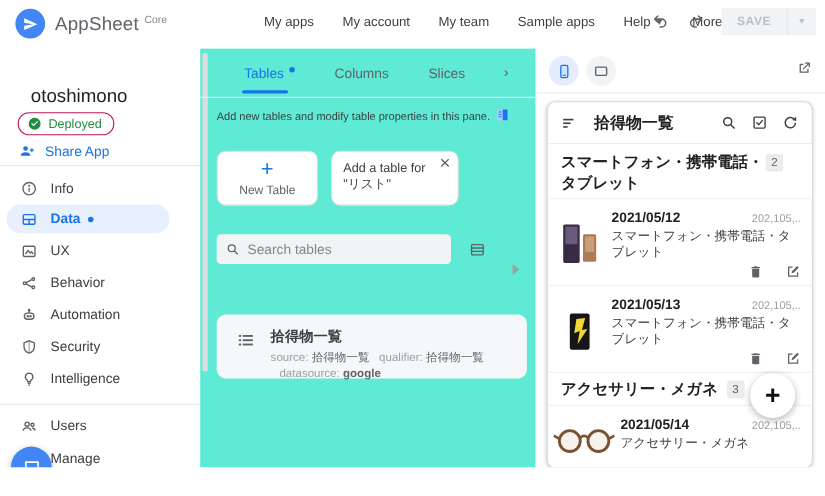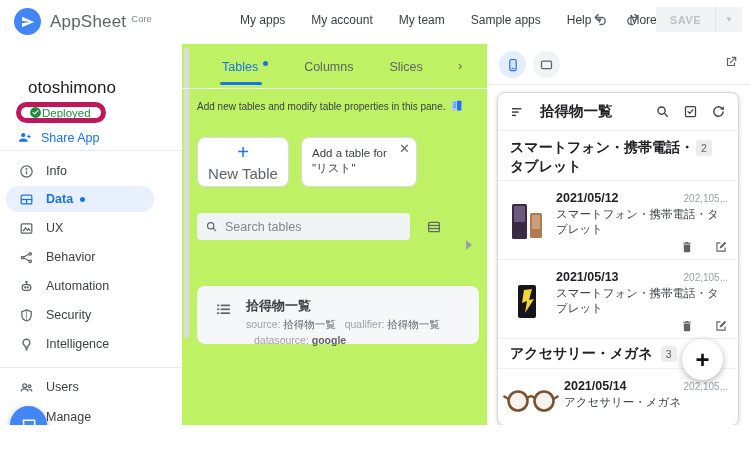--- a/index.html
+++ b/index.html
@@ -20,48 +20,48 @@
   .header-actions { position:absolute; right:8px; top:7px; display:flex; align-items:center; gap:10px; }
   .hist-btn { width:24px; height:24px; display:flex; align-items:center; justify-content:center; }
   .save-btn { display:flex; align-items:center; height:25px; background:#f1f3f4; border-radius:0; overflow:hidden; }
   .save-main { padding:0 14px; font-size:11px; font-weight:bold; letter-spacing:.5px; color:#bdc1c6; }
   .save-sep { width:1px; height:25px; background:#e3e5e8; }
   .save-caret { padding:0 9px; font-size:8px; color:#bdc1c6; }
 
   
   .sidebar { position:absolute; left:0; top:44px; width:182px; height:407px; background:#fff; }
   .app-name { position:absolute; left:28px; top:34px; font-size:17px; color:#202124; }
-  .deployed-badge { position:absolute; left:16px; top:58px; display:flex; align-items:center; height:21px; padding:0 10px 0 8px; border:5px solid #be185d; border-radius:11px; color:#1e8e3e; font-size:11.5px; }
+  .deployed-badge { position:absolute; left:16px; top:58px; display:flex; align-items:center; gap:6px; height:21px; padding:0 10px 0 8px; border:1px solid #be185d; border-radius:11px; color:#1e8e3e; font-size:11.5px; }
   .share-app { position:absolute; left:17px; top:86px; display:flex; align-items:center; gap:9px; color:#1a73e8; font-size:12.5px; }
   .sb-divider { position:absolute; left:0; width:182px; height:1px; background:#e8eaed; }
   .menu-item { position:absolute; left:0; width:160px; height:26px; display:flex; align-items:center; }
   .menu-item .mi-icon { width:18px; margin-left:17px; display:flex; justify-content:center; }
   .menu-item .mi-label { margin-left:11px; font-size:12.5px; color:#3c4043; }
   .menu-item.active { left:6px; width:148px; background:#e8f0fe; border-radius:13px; }
   .menu-item.active .mi-icon { margin-left:11px; }
   .menu-item.active .mi-label { color:#1a73e8; font-weight:bold; }
   .blue-dot { width:5px; height:5px; border-radius:50%; background:#1a73e8; margin-left:7px; }
   .chat-fab { position:absolute; left:10px; top:362px; width:37px; height:37px; border-radius:50%; background:#4285f4; box-shadow:0 2px 6px rgba(0,0,0,.3); display:flex; align-items:center; justify-content:center; z-index:8; }
 
   
-  .middle { position:absolute; left:182px; top:44px; width:305px; height:407px; background:#bef264; }
+  .middle { position:absolute; left:182px; top:44px; width:305px; height:407px; background:#5eead4; }
   .mid-scrollbar { position:absolute; left:2px; top:4px; width:5px; height:290px; border-radius:3px; background:#dadce0; }
   .tabs { position:absolute; left:40px; top:16px; display:flex; align-items:center; gap:36px; font-size:12.5px; color:#5f6368; }
   .tab { position:relative; cursor:pointer; }
   .tab.active { color:#1a73e8; }
   .tab-dot { display:inline-block; width:5px; height:5px; border-radius:50%; background:#1a73e8; margin-left:5px; position:relative; top:-5px; }
   .tab-underline { position:absolute; left:-2px; top:22px; width:42px; height:3px; border-radius:2px; background:#1a73e8; }
   .tabs-chevron { position:absolute; left:276px; top:14px; font-size:13px; color:#5f6368; }
   .tabs-divider { position:absolute; left:0; top:44px; width:305px; height:1px; background:#eceef0; }
   .pane-desc { position:absolute; left:15px; top:54px; width:268px; font-size:10px; line-height:17px; color:#3c4043; }
   .doc-ico { display:inline-block; vertical-align:-2px; margin-left:4px; }
   .card-row { position:absolute; left:15px; top:93px; display:flex; gap:12px; }
   .new-table-card { width:92px; height:50px; border:1px solid #dadce0; border-radius:8px; display:flex; flex-direction:column; align-items:center; justify-content:center; cursor:pointer; background:#fff; }
   .nt-plus { color:#1a73e8; font-size:20px; line-height:18px; font-weight:400; }
-  .nt-label { font-size:15px; color:#5f6368; margin-top:4px; }
+  .nt-label { font-size:11px; color:#5f6368; margin-top:4px; }
   .suggest-card { position:relative; width:116px; height:50px; border:1px solid #dadce0; border-radius:8px; padding:8px 16px 6px 10px; font-size:11.5px; line-height:15px; color:#3c4043; background:#fff; cursor:pointer; }
   .suggest-close { position:absolute; right:6px; top:3px; font-size:13px; color:#5f6368; cursor:pointer; }
   .search-row { position:absolute; left:15px; top:169px; display:flex; align-items:center; }
   .search-box { width:213px; height:27px; background:#f1f3f4; border-radius:4px; display:flex; align-items:center; padding:0 8px; }
   .search-box input { border:none; outline:none; background:transparent; font-size:12.5px; color:#3c4043; margin-left:7px; width:170px; font-family:"Liberation Sans",sans-serif; }
   .search-box input::placeholder { color:#80868b; }
   .rows-ico-btn { margin-left:16px; display:flex; }
   .table-card { position:absolute; left:15px; top:242px; width:282px; height:58px; background:#f6f7f8; border-radius:8px; display:flex; align-items:flex-start; padding:11px 10px 0 18px; cursor:pointer; }
   .tc-body { margin-left:14px; }
   .tc-title { font-size:13px; color:#3c4043; font-weight:bold; }

